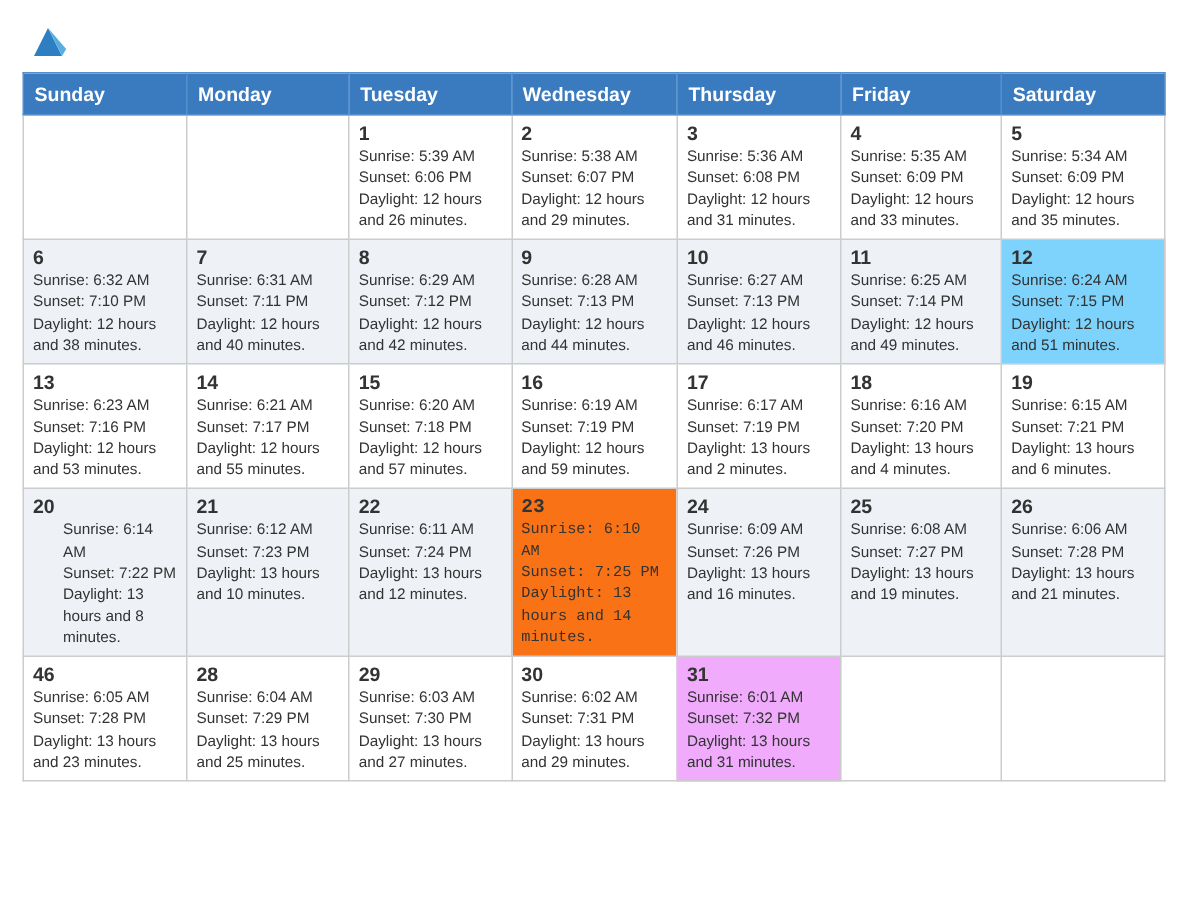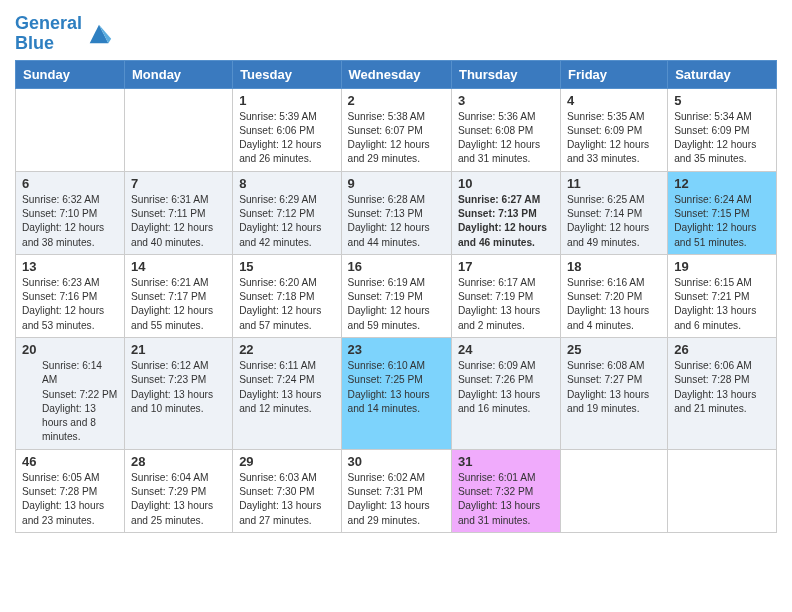--- a/index.html
+++ b/index.html
@@ -99,28 +99,20 @@
     .empty-cell {
       background: #fff !important;
     }
   </style>
 </head>
 <body>
 
 <div class="page">
   <div class="header">
     <div class="logo">
-      <div>
-        <div class="logo-text">
-          <span>General</span>
-        </div>
-        <div class="logo-text">
-          <span style="color:#2e7fc1;">Blue</span>
-        </div>
-      </div>
       <svg class="logo-icon" viewBox="0 0 30 30">
         <polygon points="5,25 15,5 25,25" fill="#2e7fc1"></polygon>
         <polygon points="15,5 25,25 28,20" fill="#5aade0"></polygon>
       </svg>
     </div>
     <div class="title-block">
       <div class="main-title"></div>
       <div class="subtitle"></div>
     </div>
   </div>
@@ -192,21 +184,21 @@
 Daylight: 12 hours and 42 minutes.</div>
           </td>
           <td style="background: rgb(238, 242, 247);">
             <span class="day-number">9</span>
             <div class="day-info" style="white-space: pre-line;">Sunrise: 6:28 AM
 Sunset: 7:13 PM
 Daylight: 12 hours and 44 minutes.</div>
           </td>
           <td style="background: rgb(238, 242, 247);">
             <span class="day-number">10</span>
-            <div class="day-info" style="white-space: pre-line; font-weight: bold;">Sunrise: 6:27 AM
+            <div class="day-info" style="white-space: pre-line;">Sunrise: 6:27 AM
 Sunset: 7:13 PM
 Daylight: 12 hours and 46 minutes.</div>
           </td>
           <td style="background: rgb(238, 242, 247);">
             <span class="day-number">11</span>
             <div class="day-info" style="white-space: pre-line;">Sunrise: 6:25 AM
 Sunset: 7:14 PM
 Daylight: 12 hours and 49 minutes.</div>
           </td>
           <td style="background: #7dd3fc;">
@@ -272,21 +264,21 @@
             <div class="day-info" style="white-space: pre-line;">Sunrise: 6:12 AM
 Sunset: 7:23 PM
 Daylight: 13 hours and 10 minutes.</div>
           </td>
           <td style="background: rgb(238, 242, 247);">
             <span class="day-number">22</span>
             <div class="day-info" style="white-space: pre-line;">Sunrise: 6:11 AM
 Sunset: 7:24 PM
 Daylight: 13 hours and 12 minutes.</div>
           </td>
-          <td style="background: #7dd3fc;">
+          <td style="background: #f97316; font-family: Liberation Mono, monospace;">
             <span class="day-number">23</span>
             <div class="day-info" style="white-space: pre-line;">Sunrise: 6:10 AM
 Sunset: 7:25 PM
 Daylight: 13 hours and 14 minutes.</div>
           </td>
           <td style="background: rgb(238, 242, 247);">
             <span class="day-number">24</span>
             <div class="day-info" style="white-space: pre-line;">Sunrise: 6:09 AM
 Sunset: 7:26 PM
 Daylight: 13 hours and 16 minutes.</div>

